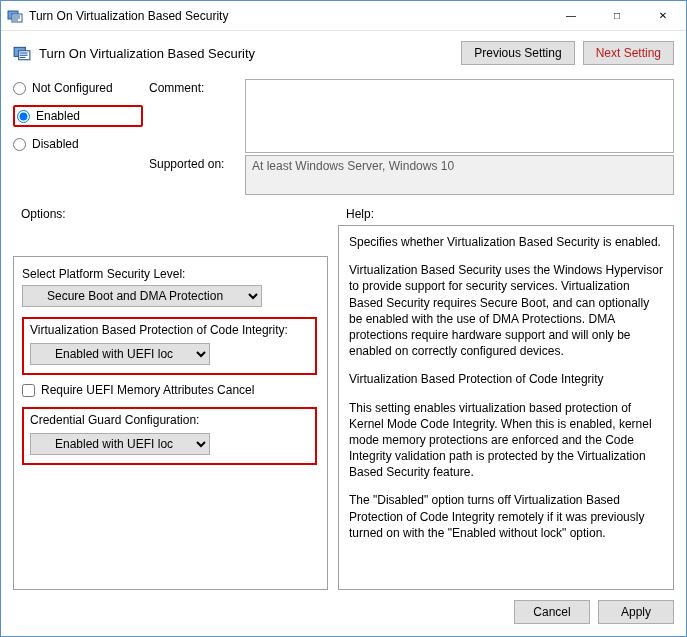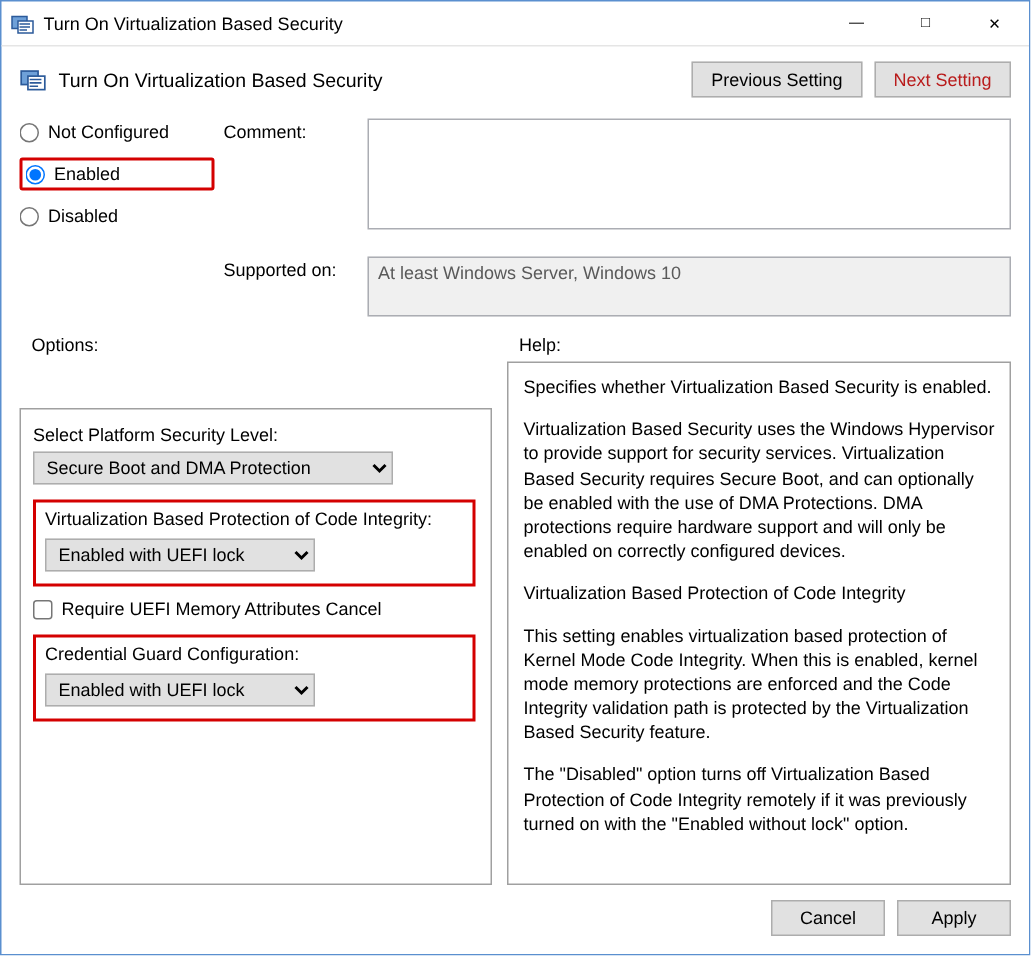--- a/index.html
+++ b/index.html
@@ -56,21 +56,21 @@
     border: 1px solid #adadad;
     background: #e1e1e1;
     font-family: inherit;
   }
   .header button:disabled { color: #b91c1c; }
 
   .top-section {
     display: grid;
     grid-template-columns: 130px 90px 1fr;
     padding: 6px 12px 6px 12px;
-    gap: 18px 6px;
+    gap: 2px 6px;
     align-items: start;
   }
   .radios { display: flex; flex-direction: column; gap: 10px; padding-top: 2px; }
   .radio-row { display: flex; align-items: center; gap: 6px; }
   .radio-row input { margin:0; }
   .hl-red { border: 2px solid #d40000; padding: 2px 6px 2px 2px; border-radius: 2px; }
   .lbl-right { text-align: left; padding-top: 2px; }
   .txtbox {
     width: 100%;
     height: 74px;
@@ -124,21 +124,21 @@
   }
   .help-pane p { margin: 0 0 12px 0; }
 
   .opt-label { margin-bottom: 4px; }
   .opt-select {
     font-family: inherit;
     font-size: 12px;
     height: 22px;
     background: #e1e1e1;
     border: 1px solid #adadad;
-    padding: 1px 4px;
+    padding: 1px 20px;
     margin-bottom: 10px;
   }
   .opt-wide { width: 240px; }
   .opt-mid { width: 180px; }
 
   .grp-red {
     border: 2px solid #d40000;
     padding: 4px 6px 8px 6px;
     margin-bottom: 8px;
     width: 295px;

